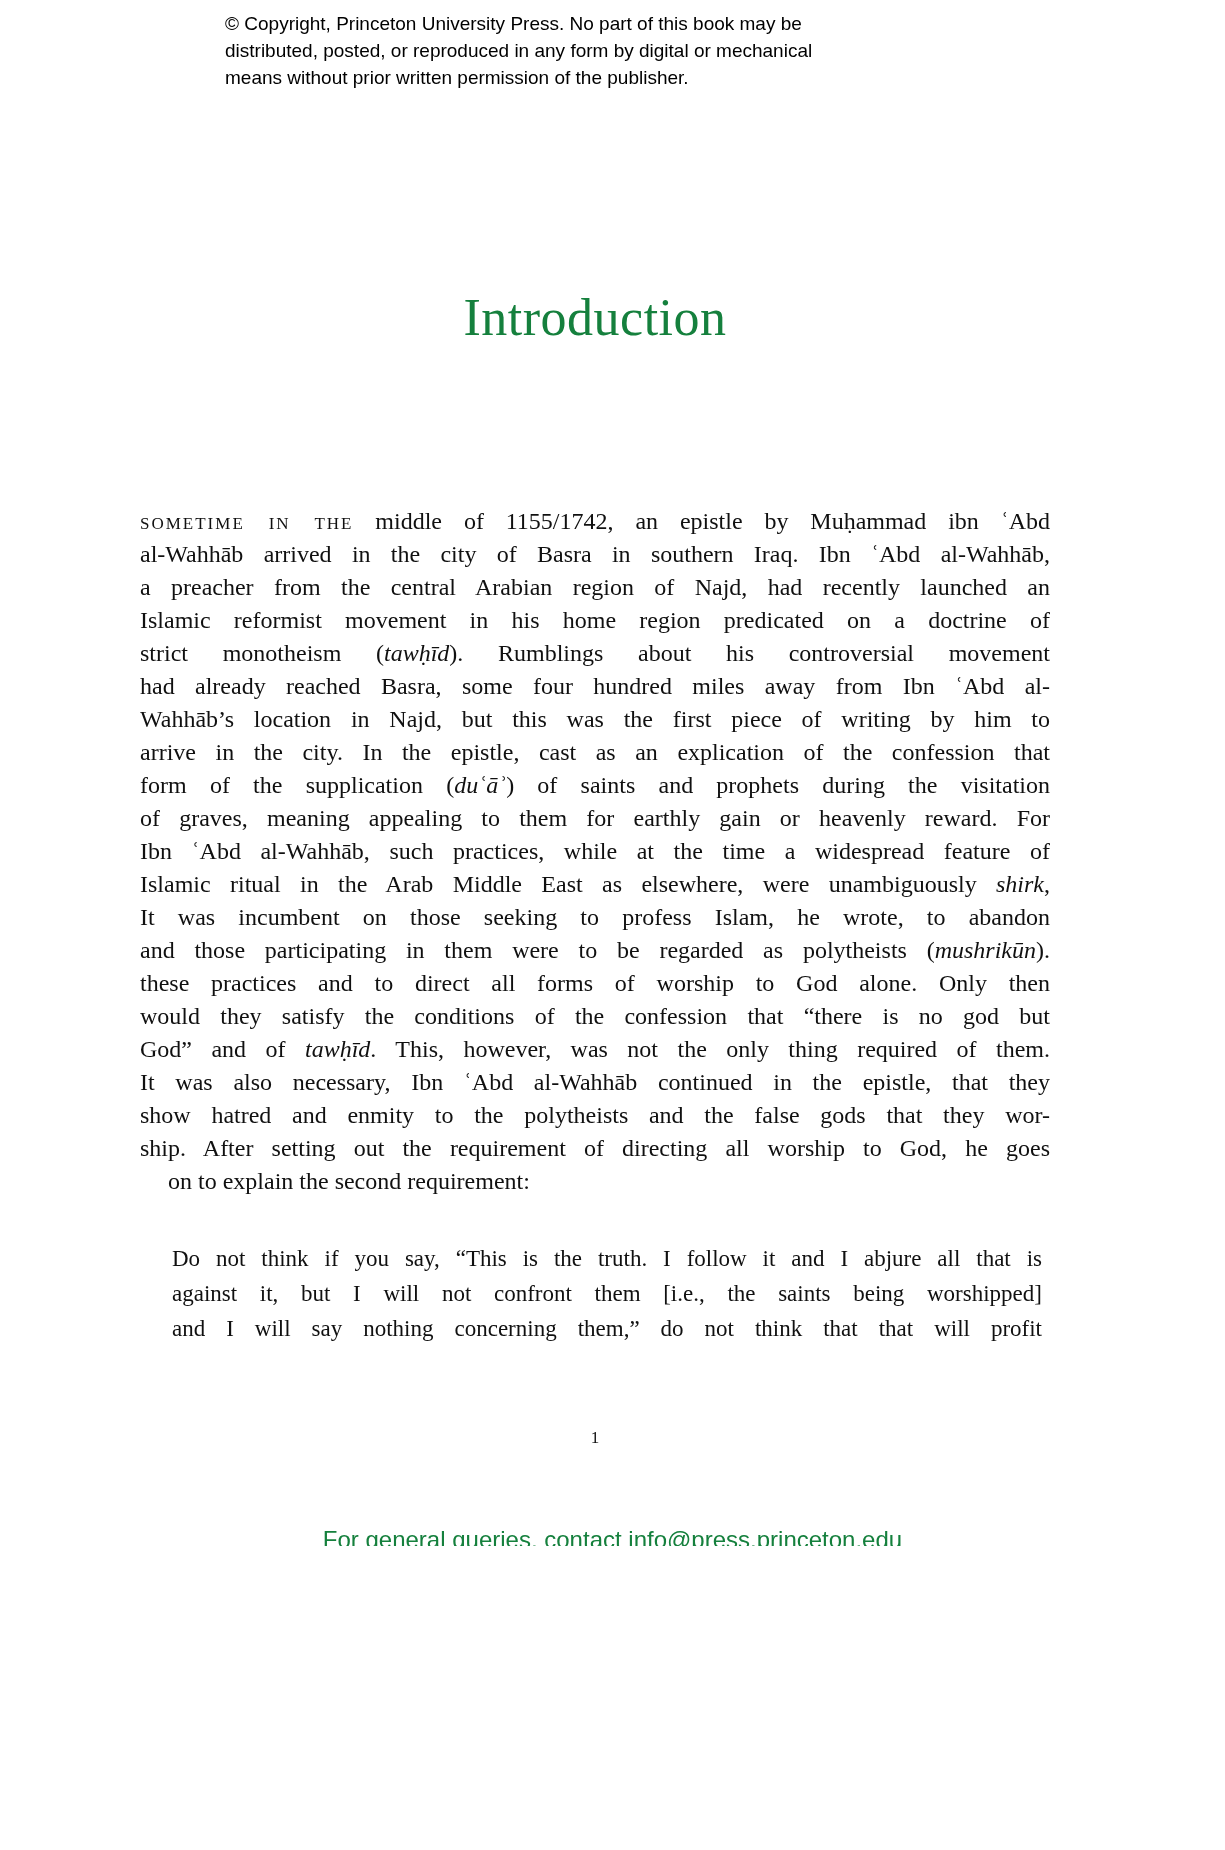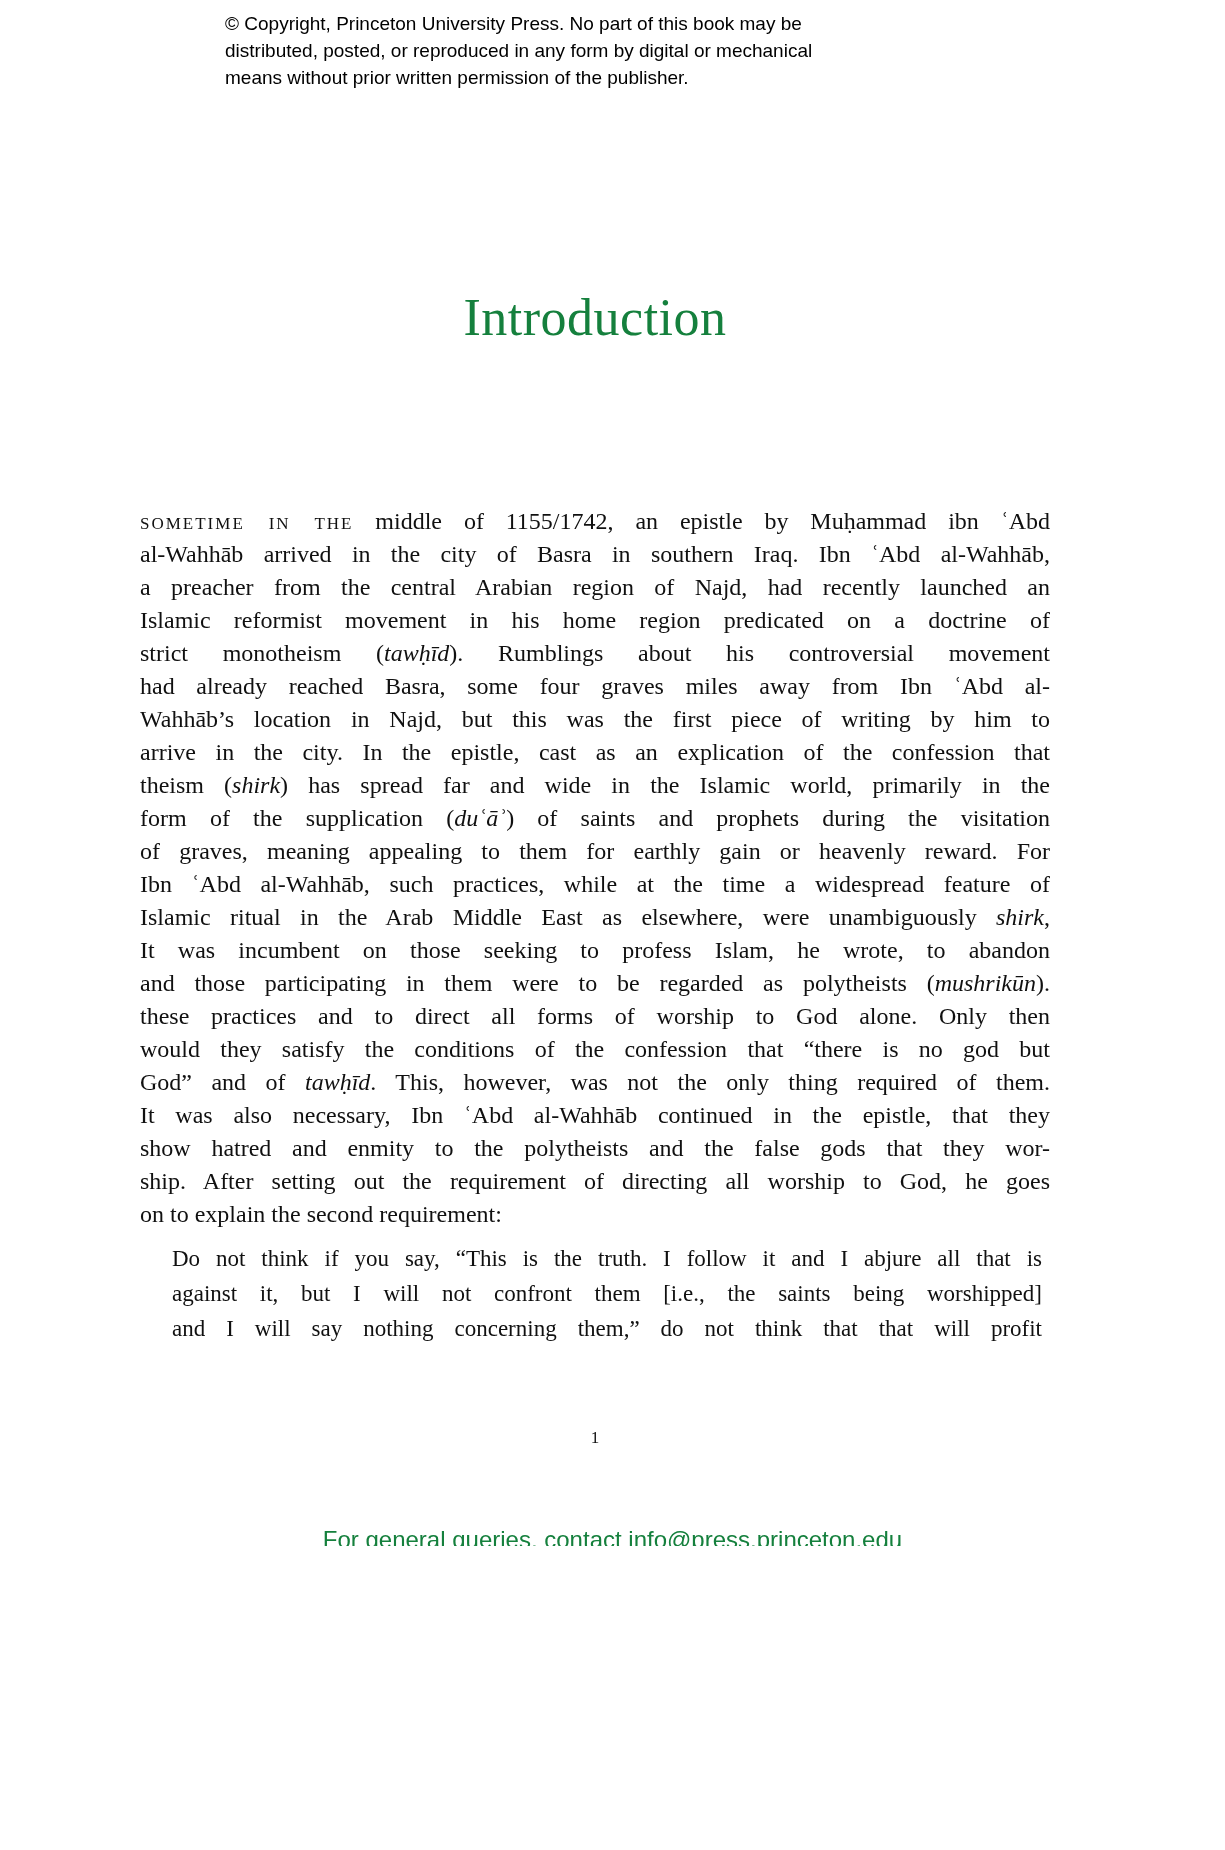--- a/index.html
+++ b/index.html
@@ -69,20 +69,21 @@
     color: #15803d;
   }
   .line { white-space: normal; }
   .justified .line {
     text-align: justify;
     text-align-last: justify;
   }
   .justified .line:last-child {
     text-align: center;
     text-align-last: left;
+    margin-left: 28px;
   }
   .justify-all .line {
     text-align: justify;
     text-align-last: justify;
   }
   .sc {
     font-variant: small-caps;
     letter-spacing: 2px;
   }
   .i { font-style: italic; }
@@ -99,24 +100,23 @@
     </div>
 
   <h1 class="title">Introduction</h1>
 
   <div class="body-text justified">
       <div class="line"><span class="sc">sometime in the</span><span> middle of 1155/1742, an epistle by Muḥammad ibn ʿAbd</span></div>
       <div class="line"><span>al-Wahhāb arrived in the city of Basra in southern Iraq. Ibn ʿAbd al-Wahhāb,</span></div>
       <div class="line"><span>a preacher from the central Arabian region of Najd, had recently launched an</span></div>
       <div class="line"><span>Islamic reformist movement in his home region predicated on a doctrine of</span></div>
       <div class="line"><span>strict monotheism (</span><span class="i">tawḥīd</span><span>). Rumblings about his controversial movement</span></div>
-      <div class="line"><span>had already reached Basra, some four graves miles away from Ibn ʿAbd al-</span></div>
+      <div class="line"><span>had already reached Basra, some four hundred miles away from Ibn ʿAbd al-</span></div>
       <div class="line"><span>Wahhāb’s location in Najd, but this was the first piece of writing by him to</span></div>
       <div class="line"><span>arrive in the city. In the epistle, cast as an explication of the confession that</span></div>
-      <div class="line"><span>theism (</span><span class="i">shirk</span><span>) has spread far and wide in the Islamic world, primarily in the</span></div>
       <div class="line"><span>form of the supplication (</span><span class="i">duʿāʾ</span><span>) of saints and prophets during the visitation</span></div>
       <div class="line"><span>of graves, meaning appealing to them for earthly gain or heavenly reward. For</span></div>
       <div class="line"><span>Ibn ʿAbd al-Wahhāb, such practices, while at the time a widespread feature of</span></div>
       <div class="line"><span>Islamic ritual in the Arab Middle East as elsewhere, were unambiguously </span><span class="i">shirk</span><span>,</span></div>
       <div class="line"><span>It was incumbent on those seeking to profess Islam, he wrote, to abandon</span></div>
       <div class="line"><span>and those participating in them were to be regarded as polytheists (</span><span class="i">mushrikūn</span><span>).</span></div>
       <div class="line"><span>these practices and to direct all forms of worship to God alone. Only then</span></div>
       <div class="line"><span>would they satisfy the conditions of the confession that “there is no god but</span></div>
       <div class="line"><span>God” and of </span><span class="i">tawḥīd</span><span>. This, however, was not the only thing required of them.</span></div>
       <div class="line"><span>It was also necessary, Ibn ʿAbd al-Wahhāb continued in the epistle, that they</span></div>

